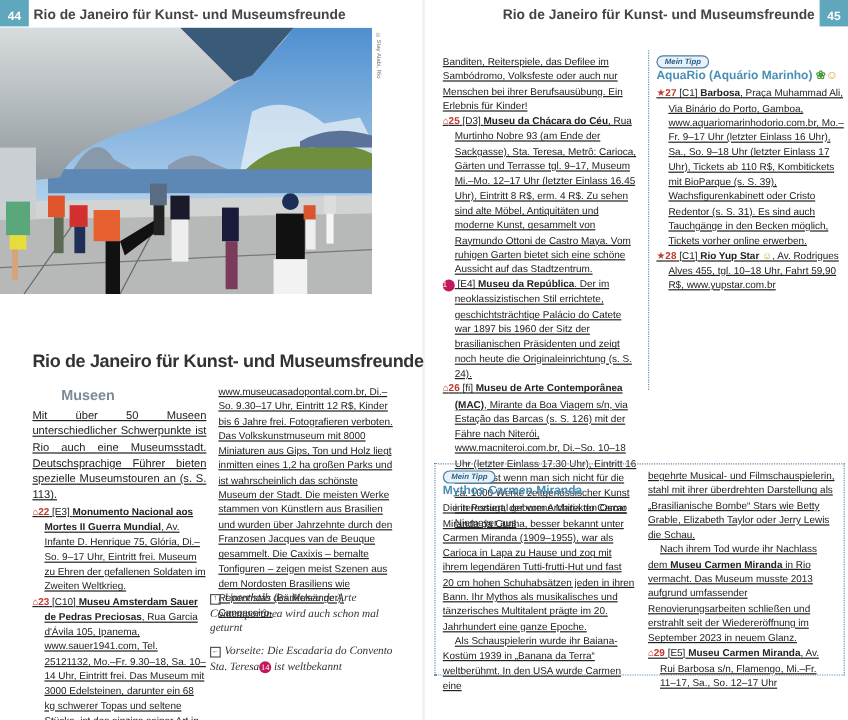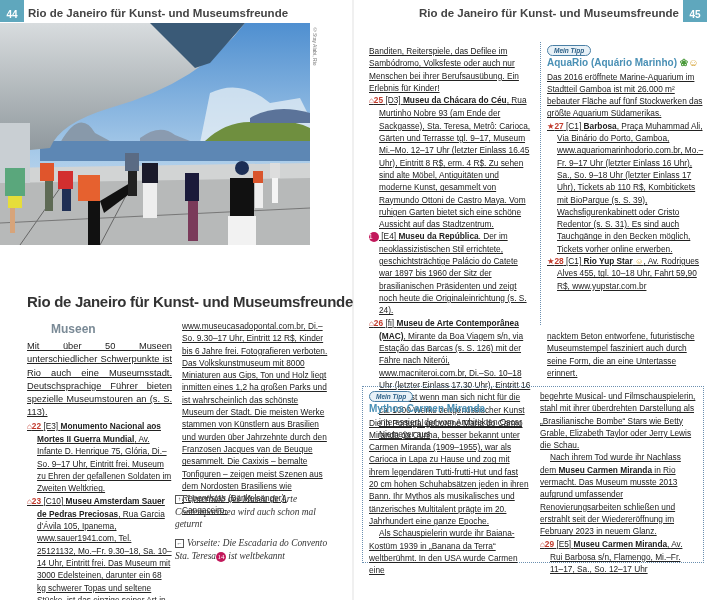--- a/index.html
+++ b/index.html
@@ -156,48 +156,44 @@
       <span class="ico">⌂</span><span class="num">26</span>
       <span>[fi]</span>
       <b>Museu de Arte Contemporânea (MAC)</b><span>, Mirante da Boa Viagem s/n, via Estação das Barcas (s. S. 126) mit der Fähre nach Niterói, www.macniteroi.com.br, Di.–So. 10–18 Uhr (letzter Einlass 17.30 Uhr), Eintritt 16 R$. Selbst wenn man sich nicht für die ca. 1000 Werke zeitgenössischer Kunst interessiert, der vom Architekten Oscar Niemeyer aus</span>
     </p>
   </div>
 
   <div class="box" style="left:186px; top:42px; width:164px; height:283px; border-width:0 0 0 1px;">
     <div class="col" style="left:6px; top:2px; width:158px;">
       <span class="tipbadge">Mein Tipp</span>
       <div class="tiptitle"><span>AquaRio (Aquário Marinho)</span> <span style="color:#4a9a3a;">❀</span><span style="color:#d4a030;">☺</span></div>
-      <p>Das 2016 eröffnete Marine-Aquarium im Stadtteil Gamboa ist mit 26.000 m² bebauter Fläche auf fünf Stockwerken das größte Aquarium Südamerikas.</p>
       <p class="entry">
         <span class="star">★</span><span class="num">27</span>
         <span>[C1]</span>
         <b>Barbosa</b><span>, Praça Muhammad Ali, Via Binário do Porto, Gamboa, www.aquariomarinhodorio.com.br, Mo.–Fr. 9–17 Uhr (letzter Einlass 16 Uhr), Sa., So. 9–18 Uhr (letzter Einlass 17 Uhr), Tickets ab 110 R$, Kombitickets mit BioParque (s. S. 39), Wachsfigurenkabinett oder Cristo Redentor (s. S. 31). Es sind auch Tauchgänge in den Becken möglich, Tickets vorher online erwerben.</span>
       </p>
       <p class="entry">
         <span class="star">★</span><span class="num">28</span>
         <span>[C1]</span>
         <b>Rio Yup Star</b> <span style="color:#d4a030;">☺</span><span>, Av. Rodrigues Alves 455, tgl. 10–18 Uhr, Fahrt 59,90 R$, www.yupstar.com.br</span>
       </p>
     </div>
   </div>
 
-  <div class="col" style="left:193px; top:330px; width:150px;">
-    <p>nacktem Beton entworfene, futuristische Museumstempel fasziniert auch durch seine Form, die an eine Untertasse erinnert.</p>
-  </div>
 
   <div class="box" style="left:8px; top:386px; width:340px; height:175px;">
     <div class="col" style="left:6px; top:3px; width:160px;">
       <span class="tipbadge">Mein Tipp</span>
       <div class="tiptitle">Mythos Carmen Miranda</div>
       <p>Die in Portugal geborene Maria do Carmo Miranda da Cunha, besser bekannt unter Carmen Miranda (1909–1955), war als Carioca in Lapa zu Hause und zog mit ihrem legendären Tutti-frutti-Hut und fast 20 cm hohen Schuhabsätzen jeden in ihren Bann. Ihr Mythos als musikalisches und tänzerisches Multitalent prägte im 20. Jahrhundert eine ganze Epoche.</p>
       <p class="indent">Als Schauspielerin wurde ihr Baiana-Kostüm 1939 in „Banana da Terra“ weltberühmt. In den USA wurde Carmen eine</p>
     </div>
     <div class="col" style="left:177px; top:3px; width:156px;">
       <p>begehrte Musical- und Filmschauspielerin, stahl mit ihrer überdrehten Darstellung als „Brasilianische Bombe“ Stars wie Betty Grable, Elizabeth Taylor oder Jerry Lewis die Schau.</p>
-      <p class="indent"><span>Nach ihrem Tod wurde ihr Nachlass dem </span><b>Museu Carmen Miranda</b><span> in Rio vermacht. Das Museum musste 2013 aufgrund umfassender Renovierungsarbeiten schließen und erstrahlt seit der Wiedereröffnung im February 2023 in neuem Glanz.</span></p>
+      <p class="indent"><span>Nach ihrem Tod wurde ihr Nachlass dem </span><b>Museu Carmen Miranda</b><span> in Rio vermacht. Das Museum musste 2013 aufgrund umfassender Renovierungsarbeiten schließen und erstrahlt seit der Wiedereröffnung im September 2023 in neuem Glanz.</span></p>
       <p class="entry">
         <span class="ico">⌂</span><span class="num">29</span>
         <span>[E5]</span>
         <b>Museu Carmen Miranda</b><span>, Av. Rui Barbosa s/n, Flamengo, Mi.–Fr. 11–17, Sa., So. 12–17 Uhr</span>
       </p>
     </div>
   </div>
 </div>
 
 </body></html>

